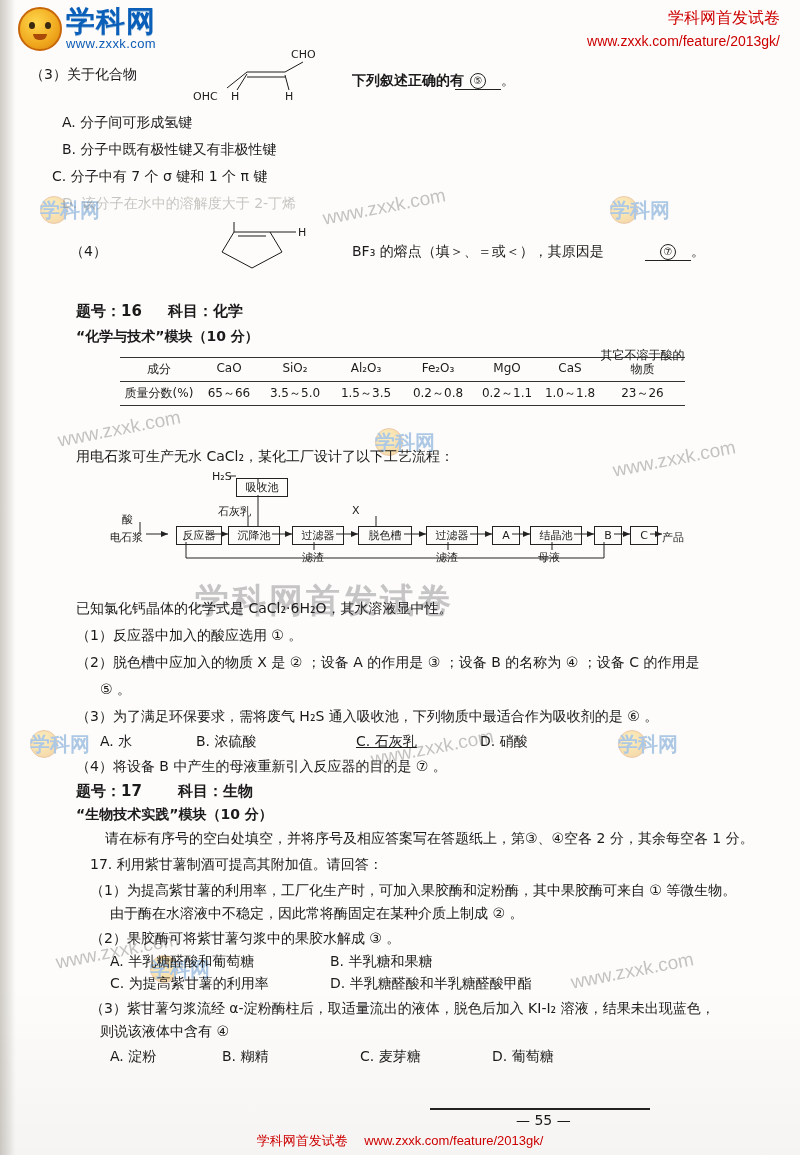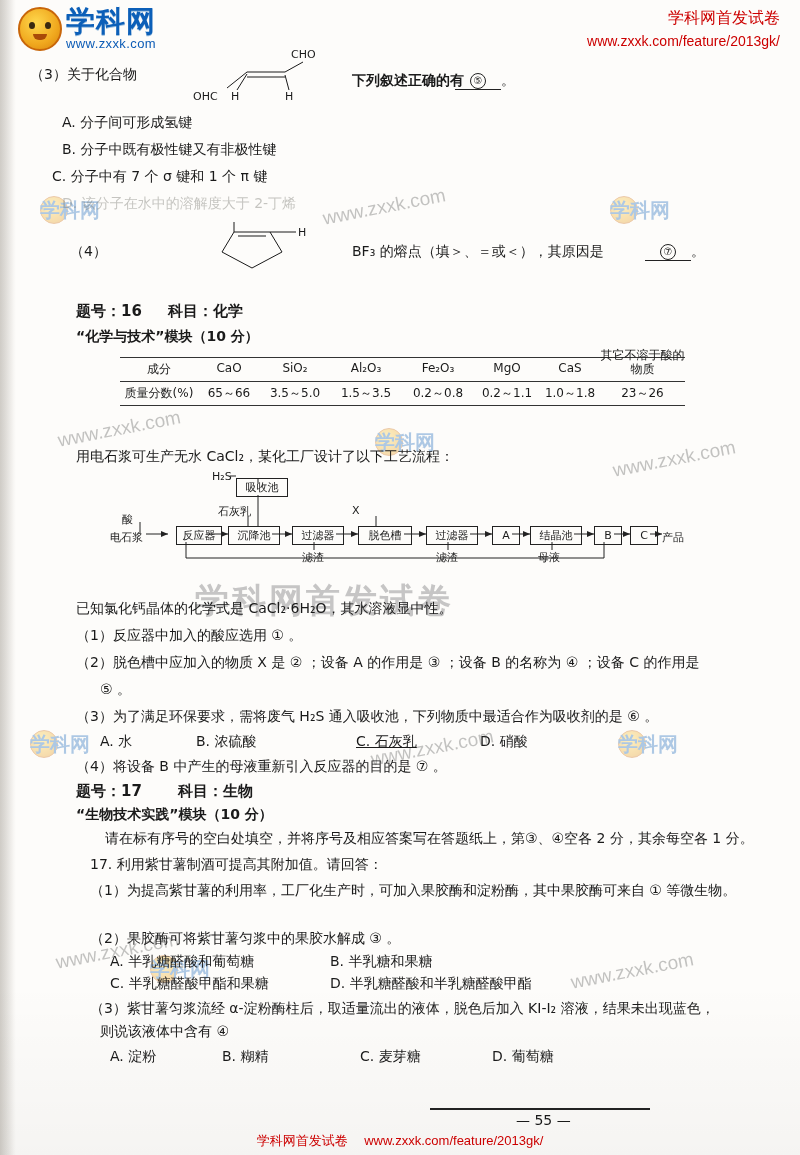--- a/index.html
+++ b/index.html
@@ -326,24 +326,25 @@
   <div class="t s14" style="left:356px;top:733px;text-decoration:underline;">C. 石灰乳</div>
   <div class="t s14" style="left:480px;top:733px;">D. 硝酸</div>
   <div class="t s14" style="left:76px;top:758px;">（4）将设备 B 中产生的母液重新引入反应器的目的是 ⑦ 。</div>
 
   <div class="t s15 b" style="left:76px;top:782px;">题号：17</div>
   <div class="t s15 b" style="left:178px;top:782px;">科目：生物</div>
   <div class="t s14 b" style="left:76px;top:806px;text-align:right;">“生物技术实践”模块（10 分）</div>
   <div class="t s14" style="left:105px;top:830px;">请在标有序号的空白处填空，并将序号及相应答案写在答题纸上，第③、④空各 2 分，其余每空各 1 分。</div>
   <div class="t s14" style="left:76px;top:856px;margin-left:14px;">17. 利用紫甘薯制酒可提高其附加值。请回答：</div>
   <div class="t s14" style="left:90px;top:882px;">（1）为提高紫甘薯的利用率，工厂化生产时，可加入果胶酶和淀粉酶，其中果胶酶可来自 ① 等微生物。</div>
+  <div class="t s14" style="left:110px;top:905px;">由于酶在水溶液中不稳定，因此常将酶固定在某种介质上制成 ② 。</div>
   <div class="t s14" style="left:90px;top:930px;">（2）果胶酶可将紫甘薯匀浆中的果胶水解成 ③ 。</div>
   <div class="t s14" style="left:110px;top:953px;">A. 半乳糖醛酸和葡萄糖</div>
   <div class="t s14" style="left:330px;top:953px;">B. 半乳糖和果糖</div>
-  <div class="t s14" style="left:110px;top:975px;">C. 半乳糖醛酸甲酯和果糖</div>
+  <div class="t s14" style="left:110px;top:975px;">C. 为提高紫甘薯的利用率</div>
   <div class="t s14" style="left:330px;top:975px;">D. 半乳糖醛酸和半乳糖醛酸甲酯</div>
   <div class="t s14" style="left:90px;top:1000px;">（3）紫甘薯匀浆流经 α-淀粉酶柱后，取适量流出的液体，脱色后加入 KI-I₂ 溶液，结果未出现蓝色，</div>
   <div class="t s14" style="left:100px;top:1023px;">则说该液体中含有 ④</div>
   <div class="t s14" style="left:110px;top:1048px;">A. 淀粉</div>
   <div class="t s14" style="left:222px;top:1048px;">B. 糊精</div>
   <div class="t s14" style="left:360px;top:1048px;">C. 麦芽糖</div>
   <div class="t s14" style="left:492px;top:1048px;">D. 葡萄糖</div>
 
   <div class="footer-line"></div>
   <div class="pageno">— 55 —</div>

